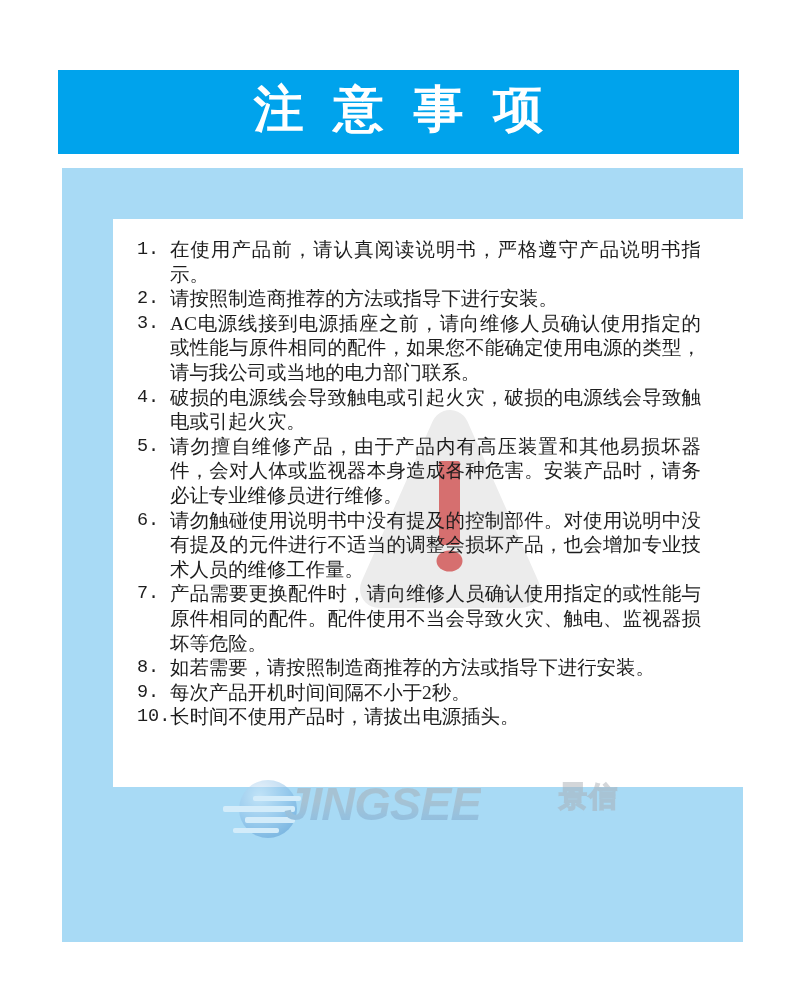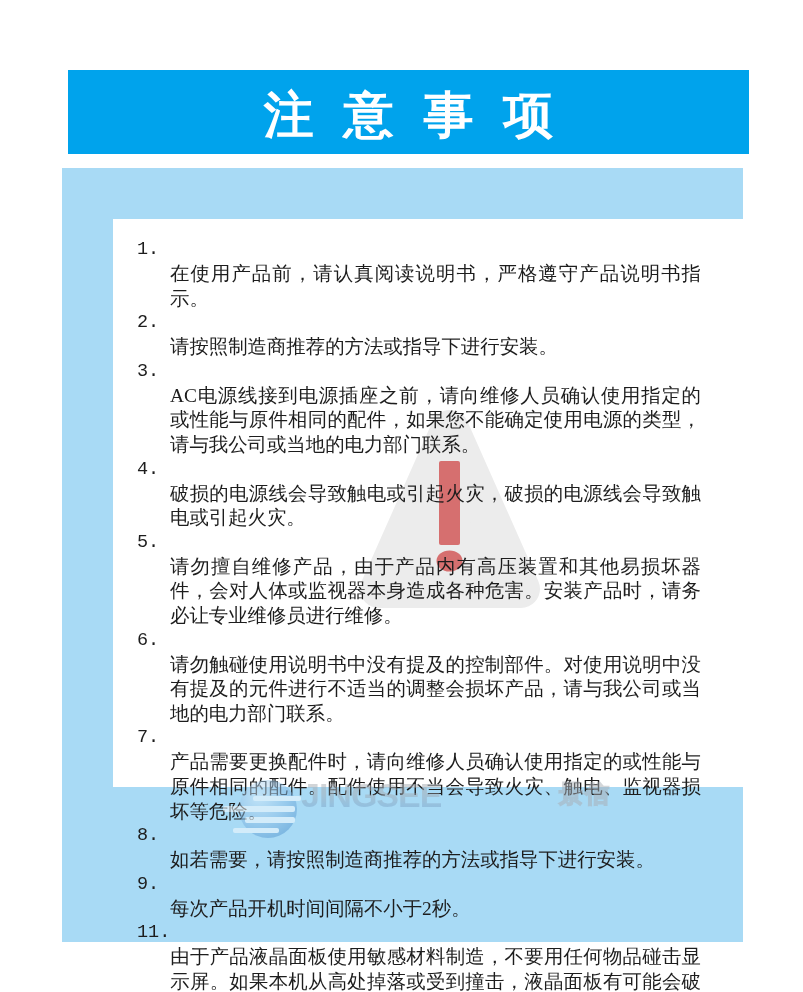--- a/index.html
+++ b/index.html
@@ -1,23 +1,23 @@
 <!DOCTYPE html>
 <html style="--header-blue: #00A3EC; --panel-blue: #A8DAF5;"><head>
 <meta charset="utf-8">
 <style>
   html,body{margin:0;padding:0;}
   body{
     width:803px;height:992px;background:#ffffff;position:relative;overflow:hidden;
     font-family:"Liberation Serif","DejaVu Serif",serif;
   }
   .header-band{
-    position:absolute;left:68px;top:70px;width:681px;height:84px;
+    position:absolute;left:58px;top:70px;width:681px;height:84px;
     background:var(--header-blue,#00A3EC);
-    display:flex;align-items:center;justify-content:center;
+    display:flex;justify-content:center;
   }
   .page-title{
     color:#ffffff;font-family:"Liberation Sans","DejaVu Sans",sans-serif;
     font-weight:bold;font-size:50px;letter-spacing:8px;text-indent:8px;
     padding-top:6px;white-space:pre;
   }
   .panel{
     position:absolute;left:62px;top:168px;width:681px;height:774px;
     background:var(--panel-blue,#A8DAF5);
   }
@@ -34,45 +34,45 @@
   }
   .notice-item{
     display:flex;align-items:flex-start;
     font-size:19.4px;line-height:24.6px;color:#1d1d1d;
   }
   .notice-item .num{
     flex:0 0 33px;white-space:nowrap;
     font-family:"Liberation Mono","DejaVu Sans Mono",monospace;
     font-size:18.5px;
   }
-  .notice-item .txt{flex:1;text-align:justify;margin-top:24px;}
+  .notice-item .txt{flex:1;text-align:justify;}
   .logo-watermark{
     position:absolute;left:239px;top:776px;width:390px;height:64px;
     z-index:5;opacity:0.5;
   }
   .logo-globe{
     position:absolute;left:0;top:4px;width:58px;height:58px;border-radius:50%;
     background:radial-gradient(circle at 35% 28%, #d9ecfa 0%, #8fc0e8 45%, #4a8fcb 85%, #3b7db8 100%);
   }
   .logo-stripe{position:absolute;background:#ffffff;border-radius:2px;}
   .stripe-1{left:14px;top:16px;width:48px;height:5px;}
   .stripe-2{left:-16px;top:26px;width:72px;height:6px;}
   .stripe-3{left:6px;top:37px;width:50px;height:6px;}
   .stripe-4{left:-6px;top:48px;width:46px;height:5px;}
   .logo-en{
-    position:absolute;left:62px;top:0;
+    position:absolute;left:45px;top:0;
     font-family:"Liberation Sans","DejaVu Sans",sans-serif;
-    font-weight:bold;font-size:34px;letter-spacing:-1px;
+    font-style:italic;font-weight:bold;font-size:47px;letter-spacing:-1px;
     background:linear-gradient(#a6acb3 45%, #83a8c9 75%, #6f9cc4);
     -webkit-background-clip:text;background-clip:text;color:transparent;
   }
   .logo-cn{
     position:absolute;left:320px;top:2px;
     font-family:"Liberation Sans","DejaVu Sans",sans-serif;
-    font-weight:bold;font-size:24px;letter-spacing:2px;
+    font-weight:bold;font-size:28px;letter-spacing:2px;
     color:rgba(173,179,186,0.55);
     -webkit-text-stroke:1.5px #a9aeb5;
   }
 </style>
 </head>
 <body>
 
 <div class="header-band">
   <div class="page-title">注 意 事 项</div>
 </div>
@@ -108,43 +108,43 @@
           <span class="txt">破损的电源线会导致触电或引起火灾，破损的电源线会导致触电或引起火灾。</span>
         </li>
 
         <li class="notice-item">
           <span class="num">5.</span>
           <span class="txt">请勿擅自维修产品，由于产品内有高压装置和其他易损坏器件，会对人体或监视器本身造成各种危害。安装产品时，请务必让专业维修员进行维修。</span>
         </li>
 
         <li class="notice-item">
           <span class="num">6.</span>
-          <span class="txt">请勿触碰使用说明书中没有提及的控制部件。对使用说明中没有提及的元件进行不适当的调整会损坏产品，请与我公司或当地的电力部门联系。</span>
+          <span class="txt">请勿触碰使用说明书中没有提及的控制部件。对使用说明中没有提及的元件进行不适当的调整会损坏产品，也会增加专业技术人员的维修工作量。</span>
         </li>
 
         <li class="notice-item">
           <span class="num">7.</span>
           <span class="txt">产品需要更换配件时，请向维修人员确认使用指定的或性能与原件相同的配件。配件使用不当会导致火灾、触电、监视器损坏等危险。</span>
         </li>
 
         <li class="notice-item">
           <span class="num">8.</span>
           <span class="txt">如若需要，请按照制造商推荐的方法或指导下进行安装。</span>
         </li>
 
         <li class="notice-item">
           <span class="num">9.</span>
           <span class="txt">每次产品开机时间间隔不小于2秒。</span>
         </li>
 
+        <li class="notice-item">
+          <span class="num">10.</span>
+          <span class="txt">长时间不使用产品时，请拔出电源插头。</span>
+        </li>
 
-        <li class="notice-item">
-          <span class="num">11.</span>
-          <span class="txt">由于产品液晶面板使用敏感材料制造，不要用任何物品碰击显示屏。如果本机从高处掉落或受到撞击，液晶面板有可能会破裂，此时请立即停止使用产品。</span>
-        </li>
       </ol>
   </div>
 </div>
 
 <div class="logo-watermark">
   <div class="logo-globe">
     <div class="logo-stripe stripe-1"></div>
     <div class="logo-stripe stripe-2"></div>
     <div class="logo-stripe stripe-3"></div>
     <div class="logo-stripe stripe-4"></div>

